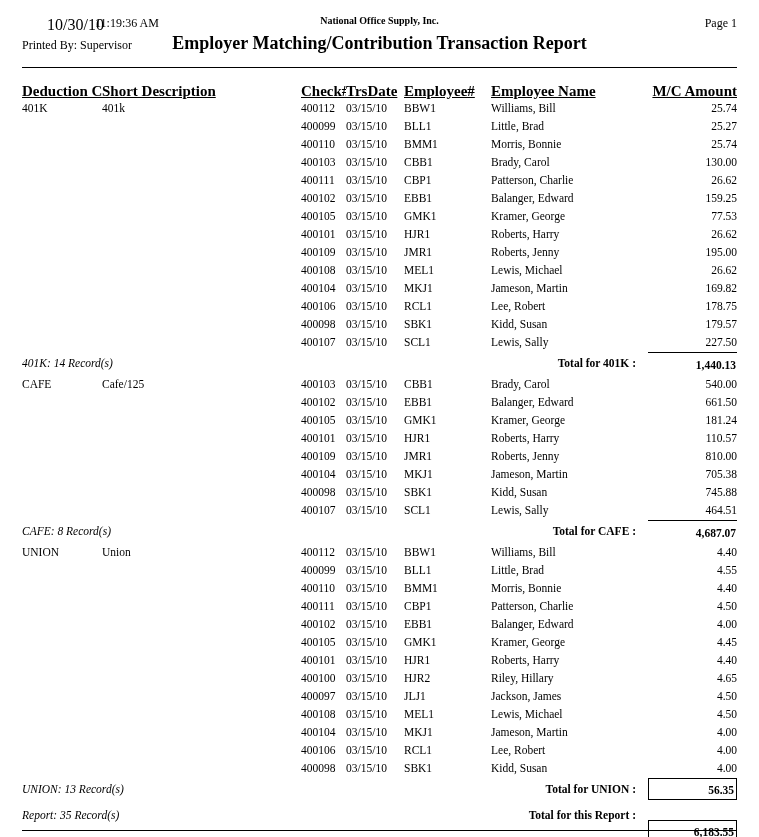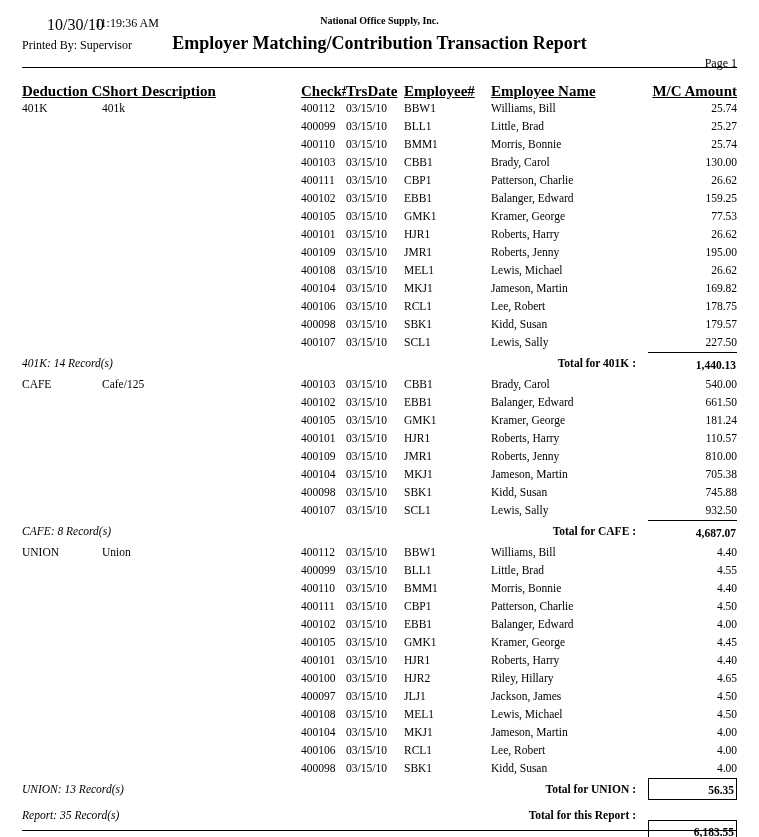--- a/index.html
+++ b/index.html
@@ -14,21 +14,21 @@
     position: relative;
     width: 759px; height: 837px;
     padding: 0 22px;
     background: #fff;
   }
   
   .report-header { position: relative; height: 68px; border-bottom: 1px solid #000; }
   .hdr-date     { position: absolute; left: 0;    top: 16px; font-size: 16px; margin-left: 25px; }
   .hdr-time     { position: absolute; left: 73px; top: 16px; font-size: 12px; }
   .hdr-company  { position: absolute; left: 0; right: 0; top: 15px; text-align: center; font-weight: bold; font-size: 10px; }
-  .hdr-page     { position: absolute; right: 0;  top: 16px; font-size: 12px; margin-top: 40px; }
+  .hdr-page     { position: absolute; right: 0;  top: 16px; font-size: 12px; }
   .hdr-printedby{ position: absolute; left: 0;   top: 38px; font-size: 12px; }
   .hdr-title    { position: absolute; left: 0; right: 0; top: 33px; text-align: center; font-weight: bold; font-size: 18px; }
   
   .grid { display: grid; grid-template-columns: 80px 199px 45px 58px 87px 145px 1fr; }
   .colhead { height: 32px; padding-top: 15px; font-weight: bold; font-size: 15px; }
   .colhead .c { text-decoration: underline; white-space: nowrap; }
   .row { height: 18px; font-size: 11.5px; line-height: 17px; }
   .c { white-space: nowrap; overflow: hidden; }
   .amount { text-align: right; }
   
@@ -273,21 +273,21 @@
         <div class="c">Kidd, Susan</div>
         <div class="c amount">745.88</div>
       </div>
       <div class="grid row">
         <div class="c"></div>
         <div class="c"></div>
         <div class="c">400107</div>
         <div class="c">03/15/10</div>
         <div class="c">SCL1</div>
         <div class="c">Lewis, Sally</div>
-        <div class="c amount">932.50</div>
+        <div class="c amount">464.51</div>
       </div>
       <div class="grid footer-row">
         <div class="c reccount">CAFE: 8 Record(s)</div>
         <div class="c totlabel">Total for CAFE :</div>
         <div class="c totamount">4,687.07</div>
       </div>
       <div class="grid row">
         <div class="c">UNION</div>
         <div class="c">Union</div>
         <div class="c">400112</div>

